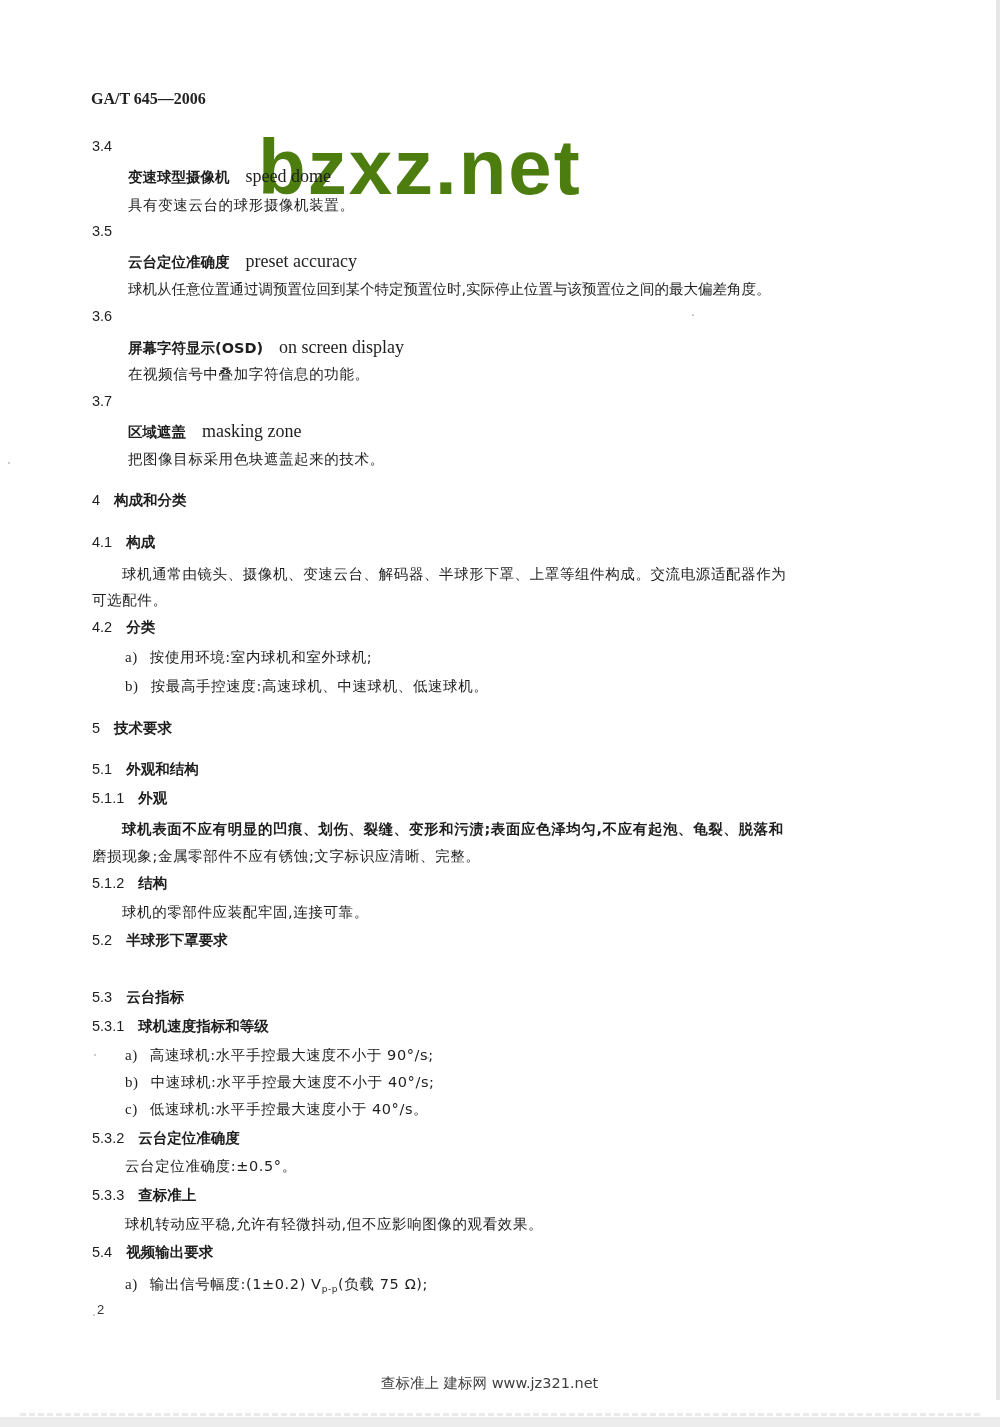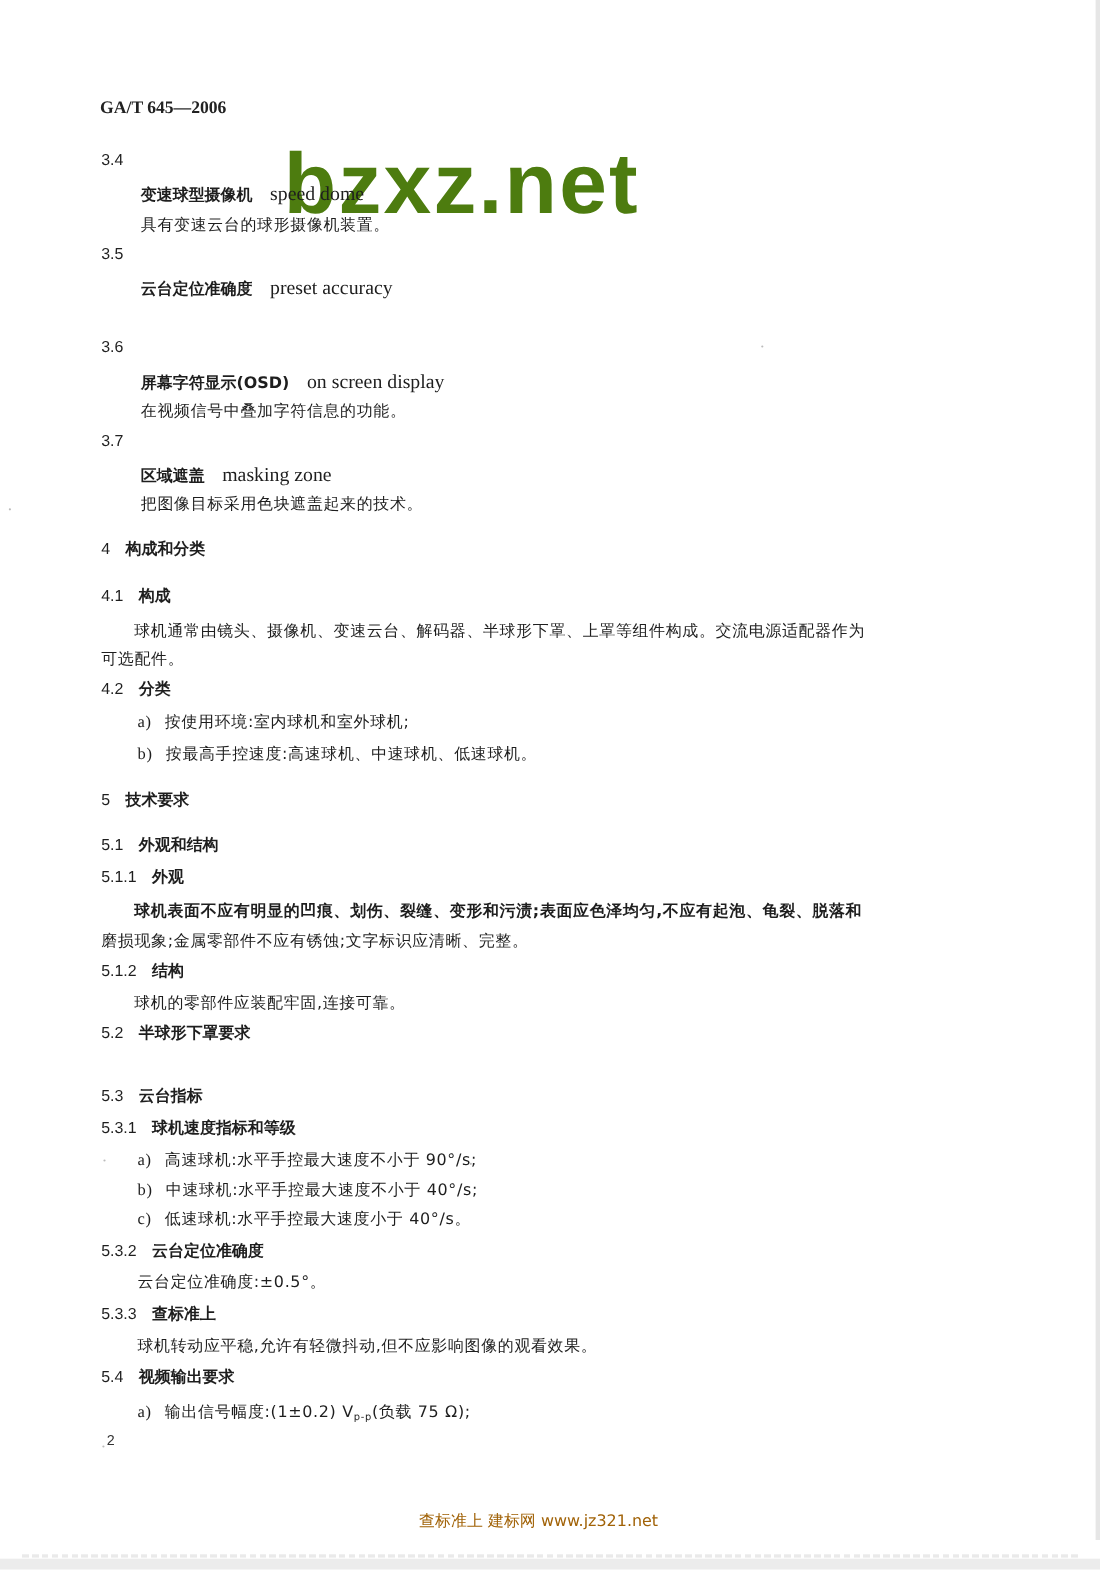--- a/index.html
+++ b/index.html
@@ -22,21 +22,21 @@
   .hdr { font-family: "Liberation Serif", serif; font-size: 16px; font-weight: bold; color: #222; }
   .num { font-family: "Liberation Sans", sans-serif; font-size: 14.5px; color: #222; }
   .term { font-size: 14.5px; font-weight: bold; }
   .term .en { font-family: "Liberation Serif", serif; font-weight: normal; font-size: 18px; margin-left: 16px; }
   .txt { font-size: 14.5px; letter-spacing: 0.6px; }
   .sec { font-size: 14.5px; font-weight: bold; }
   .sec .no { font-family: "Liberation Sans", sans-serif; font-weight: normal; margin-right: 14px; }
   .item .lbl { font-family: "Liberation Serif", serif; margin-right: 12px; font-size: 15px; }
   sub { font-size: 9px; vertical-align: -3px; }
   .pgno { font-family: "Liberation Sans", sans-serif; font-size: 13px; color: #333; }
-  .footer { font-size: 14.5px; color: #a16207; }
+  .footer { font-size: 14.5px; color: #404040; }
   .speck { position: absolute; width: 2px; height: 2px; background: #bbb; border-radius: 1px; }
 </style>
 </head>
 <body>
 
 <div class="page">
   <div class="right-edge"></div>
   <div class="bottom-noise"></div>
   <div class="bottom-strip"></div>
 
@@ -47,20 +47,21 @@
   <div class="ln num" style="left:92px; top:139px;">3.4</div>
   <div class="ln term" style="left:128px; top:167px;">
     <span>变速球型摄像机</span><span class="en">speed dome</span>
   </div>
   <div class="ln txt" style="left:128px; top:198px;">具有变速云台的球形摄像机装置。</div>
 
   <div class="ln num" style="left:92px; top:224px;">3.5</div>
   <div class="ln term" style="left:128px; top:252px;">
     <span>云台定位准确度</span><span class="en">preset accuracy</span>
   </div>
+  <div class="ln txt" style="left:128px; top:282px; letter-spacing:0px;">球机从任意位置通过调预置位回到某个特定预置位时,实际停止位置与该预置位之间的最大偏差角度。</div>
 
   <div class="ln num" style="left:92px; top:309px;">3.6</div>
   <div class="ln term" style="left:128px; top:338px;">
     <span>屏幕字符显示(OSD)</span><span class="en">on screen display</span>
   </div>
   <div class="ln txt" style="left:128px; top:367px;">在视频信号中叠加字符信息的功能。</div>
 
   <div class="ln num" style="left:92px; top:394px;">3.7</div>
   <div class="ln term" style="left:128px; top:422px;">
     <span>区域遮盖</span><span class="en">masking zone</span>

